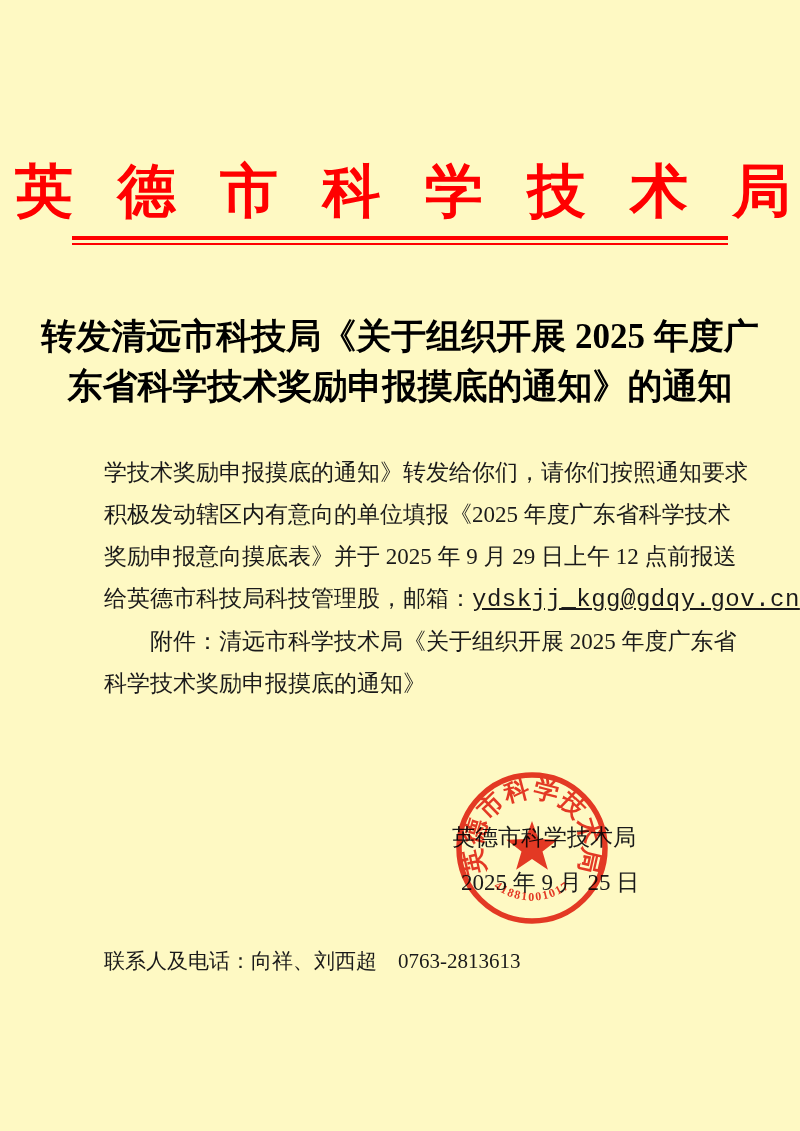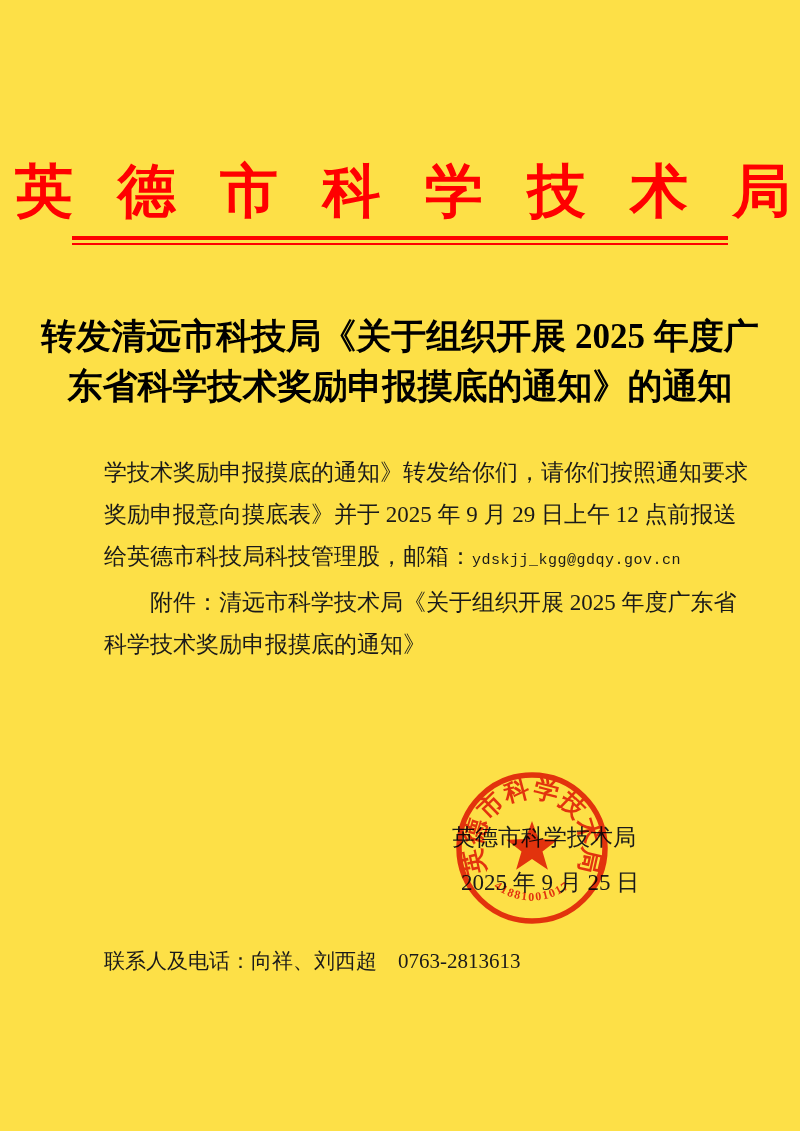--- a/index.html
+++ b/index.html
@@ -1,21 +1,21 @@
 <!DOCTYPE html>
 <html><head>
 <meta charset="utf-8">
 <style>
   html, body { margin: 0; padding: 0; background: #888; }
   .page {
     position: relative;
     width: 800px;
     height: 1131px;
     margin: 0 auto;
-    background: #fde047;
+    background: #fef9c3;
     font-family: "Liberation Serif", "DejaVu Serif", serif;
     color: #1a1a1a;
     overflow: hidden;
   }
   .masthead {
     position: absolute;
     top: 163px; left: 0; right: 0;
     text-align: center;
     font-size: 58px;
     font-weight: 900;
@@ -44,22 +44,23 @@
   .body-text {
     position: absolute;
     top: 452px; left: 104px; width: 606px;
     font-size: 23px;
     line-height: 42px;
   }
   .body-text .line { white-space: nowrap; }
   .body-text .indent { padding-left: 46px; }
   .email {
     font-family: "Liberation Mono", "DejaVu Sans Mono", monospace;
-    font-size: 15px;
+    font-size: 24px;
     letter-spacing: 0.5px;
+    text-decoration: underline;
   }
   .sig-org {
     position: absolute;
     top: 822px; left: 452px;
     font-size: 23px;
     white-space: nowrap;
   }
   .sig-date {
     position: absolute;
     top: 867px; left: 461px;
@@ -97,20 +98,21 @@
     <div class="thin"></div>
   </div>
 
   <div class="doc-title">
     <div>转发清远市科技局《关于组织开展 2025 年度广</div>
     <div>东省科学技术奖励申报摸底的通知》的通知</div>
   </div>
 
   <div class="body-text">
     <div class="line">学技术奖励申报摸底的通知》转发给你们，请你们按照通知要求</div>
+    <div class="line">积极发动辖区内有意向的单位填报《2025 年度广东省科学技术</div>
     <div class="line">奖励申报意向摸底表》并于 2025 年 9 月 29 日上午 12 点前报送</div>
     <div class="line">
       <span>给英德市科技局科技管理股，邮箱：</span><span class="email">ydskjj_kgg@gdqy.gov.cn</span>
     </div>
     <div class="line indent">附件：清远市科学技术局《关于组织开展 2025 年度广东省</div>
     <div class="line">科学技术奖励申报摸底的通知》</div>
   </div>
 
   <div class="sig-org">英德市科学技术局</div>
 

